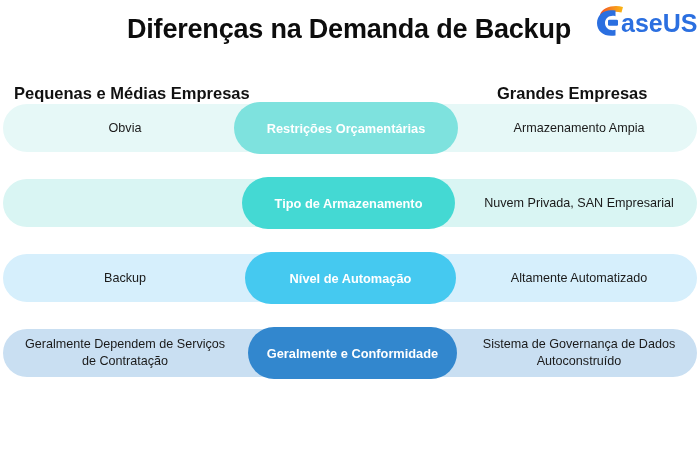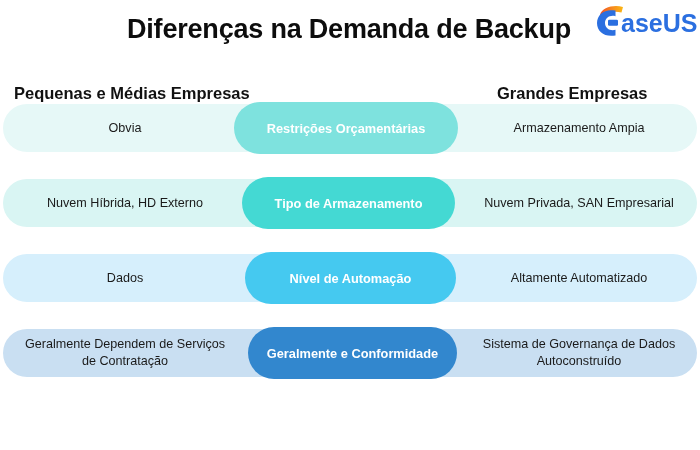--- a/index.html
+++ b/index.html
@@ -152,27 +152,26 @@
 
 <div class="rows">
 
   <div class="row row-1">
     <div class="cell left">Obvia</div>
     <div class="pill">Restrições Orçamentárias</div>
     <div class="cell right">Armazenamento Ampia</div>
   </div>
 
   <div class="row row-2">
-    <div class="cell left">Nuvem Híbrida, HD Externo</div>
     <div class="pill">Tipo de Armazenamento</div>
     <div class="cell right">Nuvem Privada, SAN Empresarial</div>
   </div>
 
   <div class="row row-3">
-    <div class="cell left">Dados</div>
+    <div class="cell left">Backup</div>
     <div class="pill">Nível de Automação</div>
     <div class="cell right">Altamente Automatizado</div>
   </div>
 
   <div class="row row-4">
     <div class="cell left">Geralmente Dependem de Serviços de Contratação</div>
     <div class="pill">Geralmente e Conformidade</div>
     <div class="cell right">Sistema de Governança de Dados Autoconstruído</div>
   </div>
 

